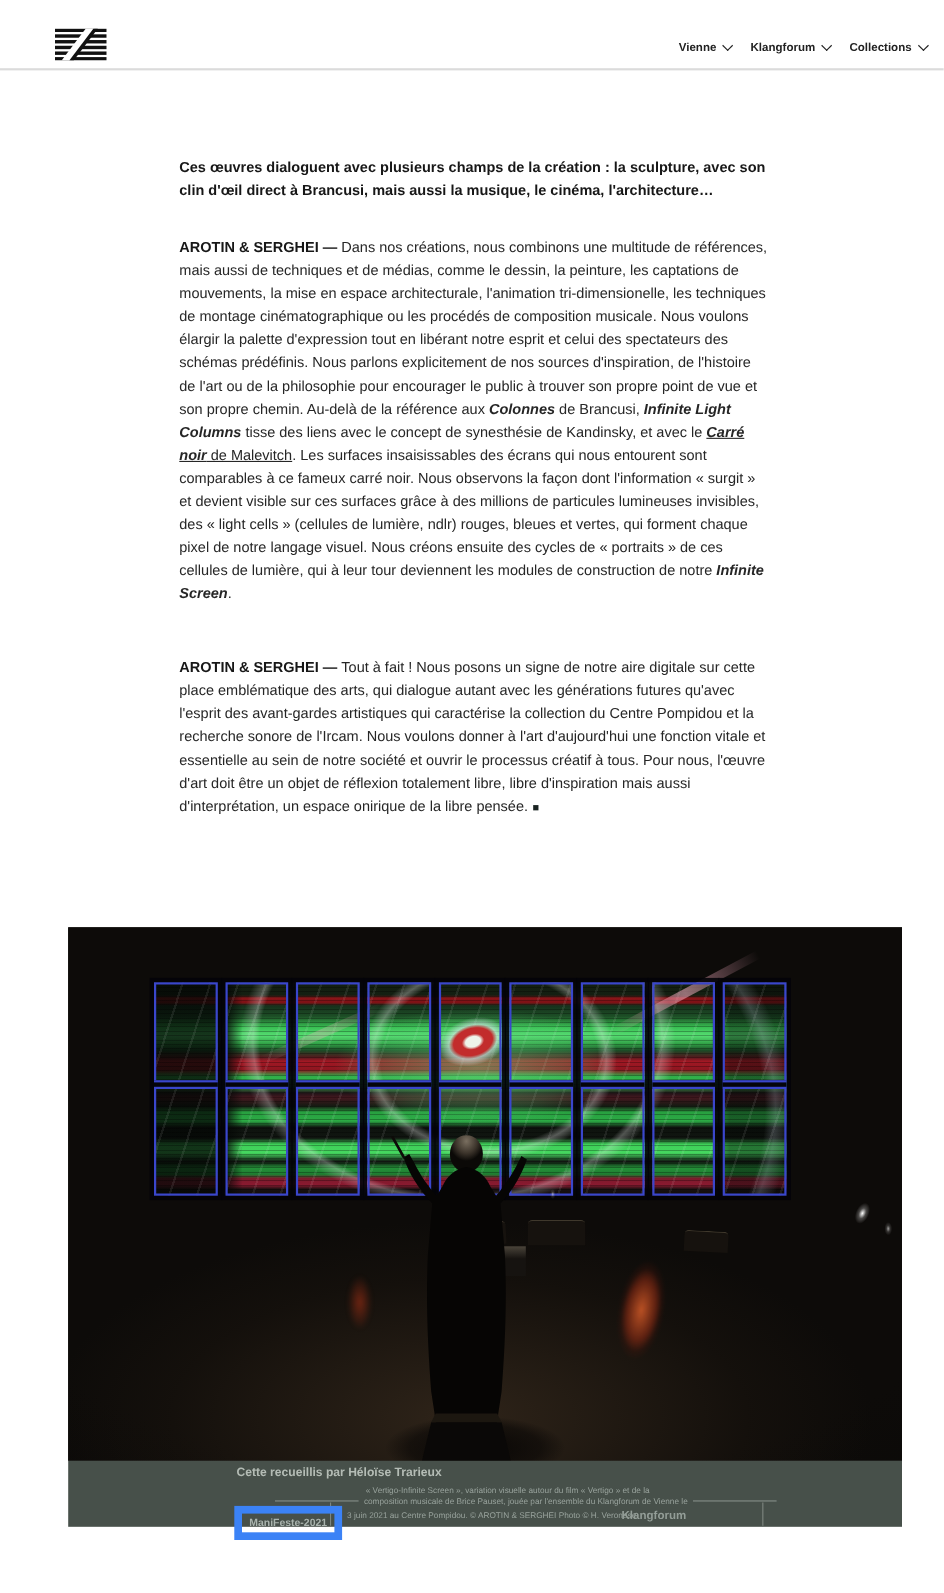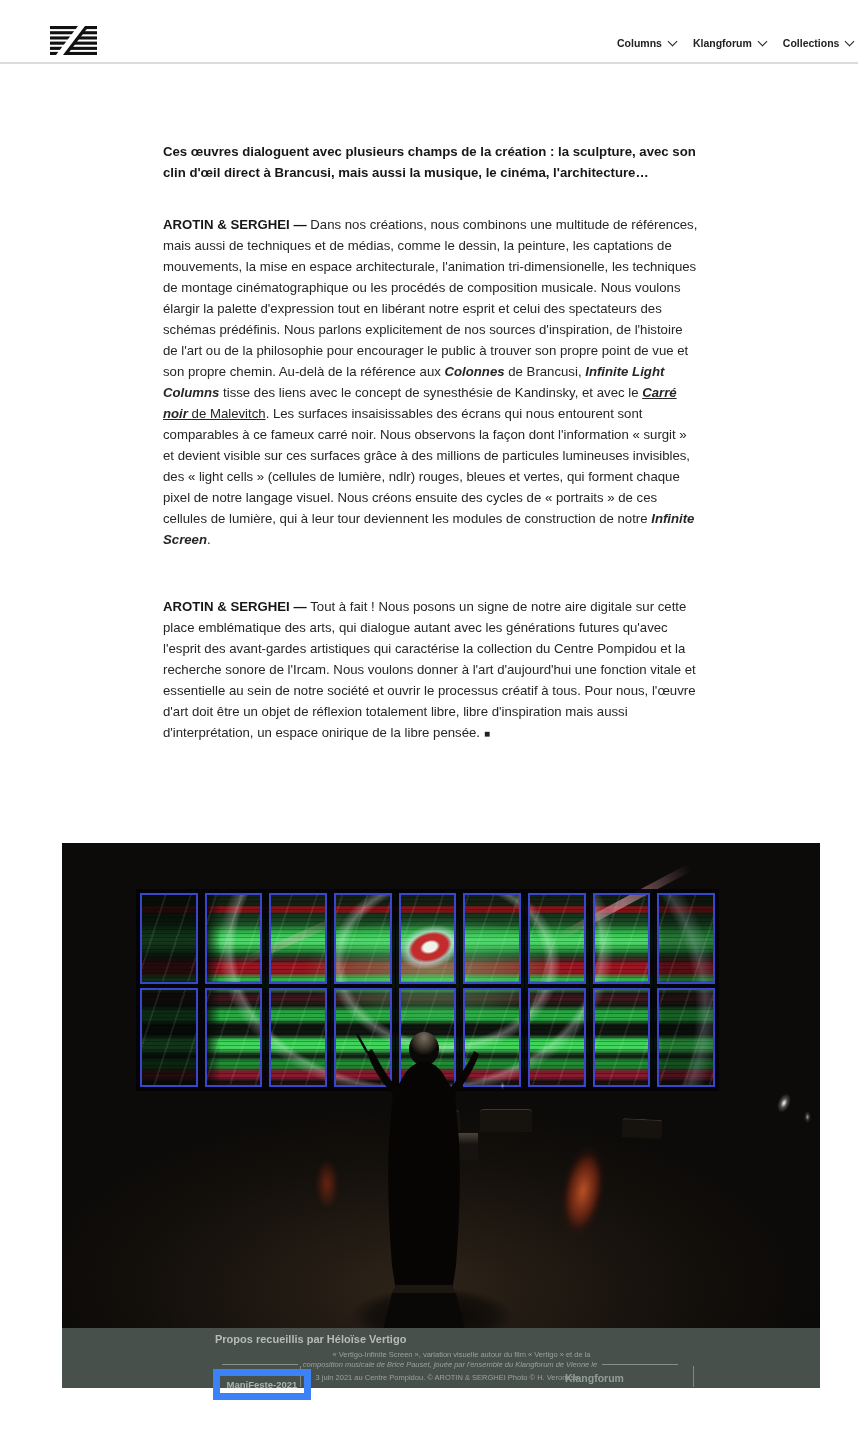--- a/index.html
+++ b/index.html
@@ -80,22 +80,22 @@
   .glint.g3{left:438px;top:238px;width:5px;height:9px;opacity:.5;}
   .drum{position:absolute;background:#16120e;border-top:1px solid #3f382c;border-radius:4px 4px 0 0;}
   .drum.d1{left:352px;top:268px;width:46px;height:20px;transform:rotate(-3deg);}
   .drum.d2{left:418px;top:266px;width:52px;height:22px;}
   .drum.d3{left:560px;top:276px;width:40px;height:18px;transform:rotate(3deg);}
 
   
   .band{position:absolute;left:0;bottom:0;width:758px;height:60px;background:#47504a;color:#98a29c;}
   .byline{position:absolute;left:153px;top:5px;font-size:11px;font-weight:bold;color:#b4bcb5;}
   .cap1{position:absolute;left:218px;top:22px;width:363px;text-align:center;font-size:7.5px;}
-  .cap2{position:absolute;left:160px;top:32px;width:456px;display:flex;align-items:center;gap:5px;
-        font-size:7.5px;white-space:nowrap;font-style:italic;}
+  .cap2{position:absolute;left:188px;top:32px;width:456px;display:flex;align-items:center;gap:5px;
+        font-size:7.5px;white-space:nowrap;}
   .cap2::before,.cap2::after{content:"";flex:1;height:1px;background:rgba(150,158,152,0.8);}
   .center-box{position:absolute;left:238px;top:38px;width:392px;height:21px;
         border-left:1px solid rgba(150,158,152,0.7);border-right:1px solid rgba(150,158,152,0.7);}
   .cap3{position:absolute;left:220px;top:45px;width:330px;text-align:center;font-size:7.5px;}
   .badge-left{position:absolute;left:151px;top:41px;width:84px;height:17px;border:7px solid #3b82f6;
         display:flex;align-items:center;justify-content:center;font-size:9.5px;font-weight:bold;color:#aab4ae;}
   .badge-right{position:absolute;left:503px;top:44px;font-size:10.5px;font-weight:bold;color:#939d97;}
 </style>
 </head>
 <body>
@@ -110,21 +110,21 @@
           <rect x="0" y="15.6" width="47" height="3.1"></rect>
         <rect x="0" y="20.8" width="47" height="3.1"></rect>
           <rect x="0" y="25.9" width="47" height="3.1"></rect>
       </g>
       <path d="M6,29 L28,0 L36,0 L14,29 Z" fill="#fff"></path>
       <path d="M13,29 L35,0 L39,0 L17,29 Z" fill="#111"></path>
     </svg>
   </span>
   <nav class="main-nav">
     <span class="nav-item">
-      <span>Columns</span>
+      <span>Vienne</span>
       <span class="chev"></span>
     </span>
     <span class="nav-item">
       <span>Klangforum</span>
       <span class="chev"></span>
     </span>
     <span class="nav-item">
       <span>Collections</span>
       <span class="chev"></span>
     </span>
@@ -191,21 +191,21 @@
                L101,73 C112,62 121,45 125,33 L120,30 L115,40 C109,51 102,60 97,66 L92,58
                C88,49 81,42 70,40 Z" fill="#060504"></path>
       <path d="M13,31 L3,13" stroke="#0d0b08" stroke-width="2.5" stroke-linecap="round"></path>
       <polygon points="38,272 102,272 114,322 26,322" fill="#0a0807"></polygon>
       <polygon points="38,272 102,272 98,264 42,264" fill="#1c1710"></polygon>
       <rect x="50" y="322" width="40" height="8" fill="#060504"></rect>
     </svg>
   </div>
 
   <div class="band">
-    <div class="byline">Propos recueillis par Héloïse Vertigo</div>
+    <div class="byline">Cette recueillis par Héloïse Trarieux</div>
     <div class="cap1">« Vertigo-Infinite Screen », variation visuelle autour du film « Vertigo » et de la</div>
     <div class="cap2">
       <span>composition musicale de Brice Pauset, jouée par l'ensemble du Klangforum de Vienne le</span>
     </div>
     <div class="center-box"></div>
     <div class="cap3">3 juin 2021 au Centre Pompidou. © AROTIN &amp; SERGHEI Photo © H. Veronese</div>
     <div class="badge-left">ManiFeste-2021</div>
     <div class="badge-right">Klangforum</div>
   </div>
 </figure>

